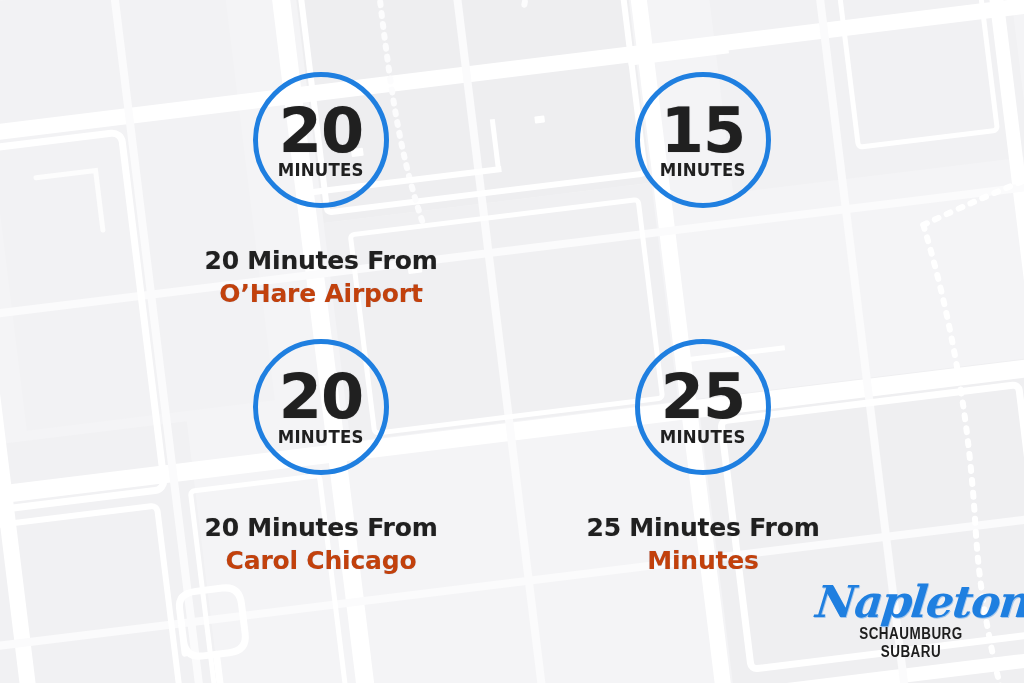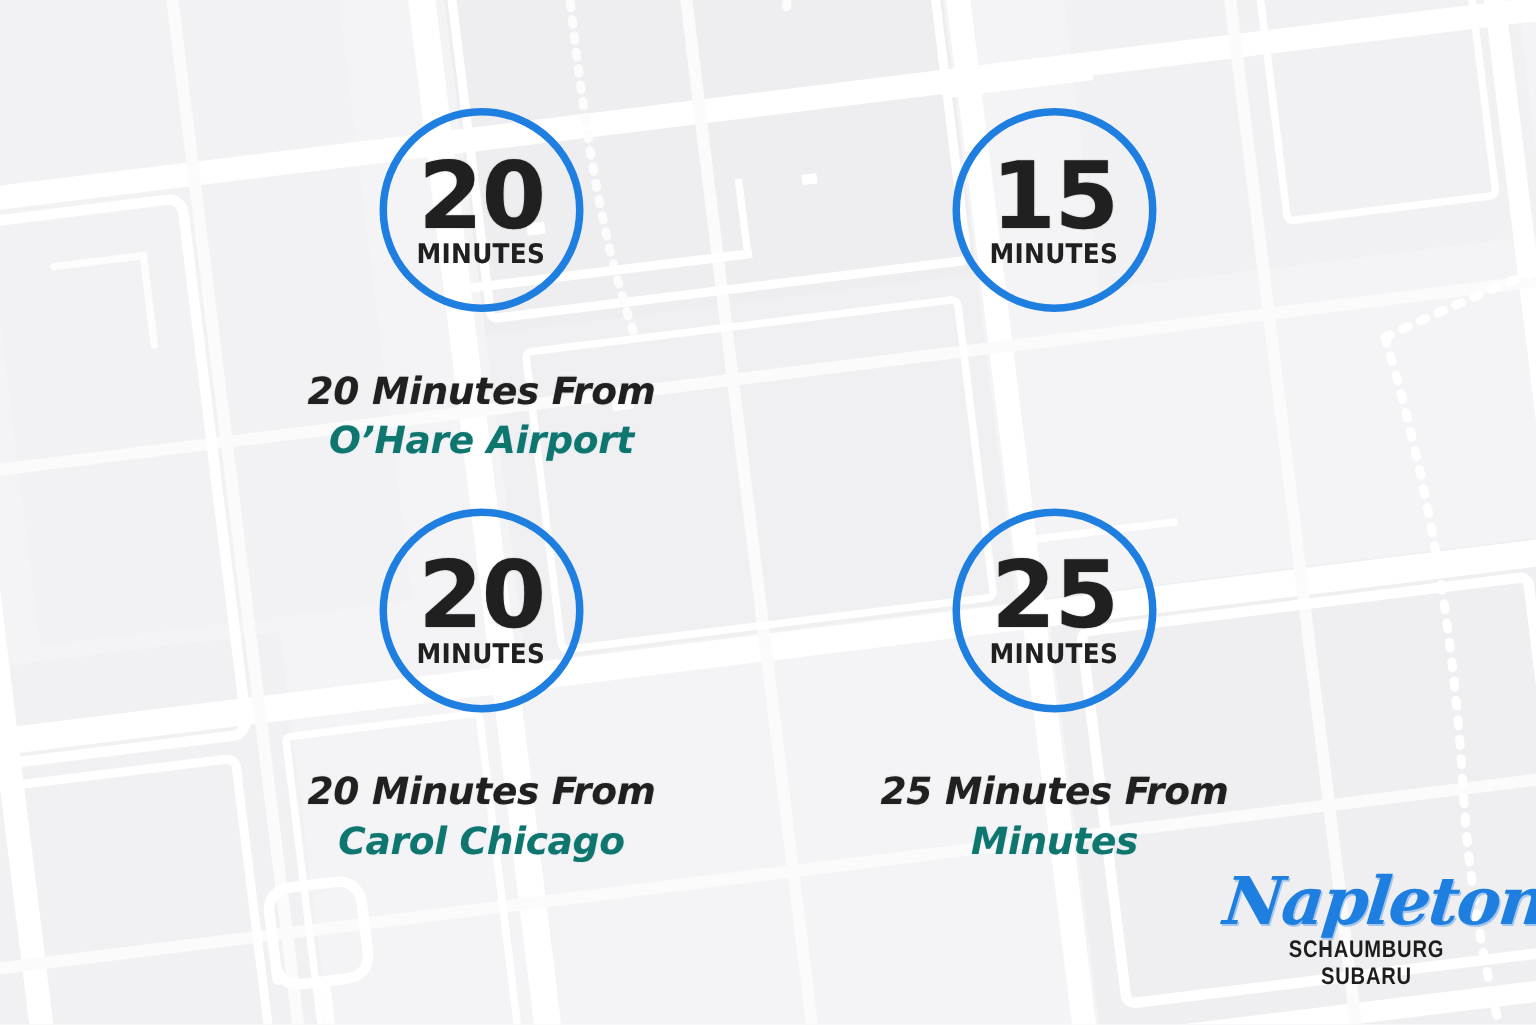--- a/index.html
+++ b/index.html
@@ -86,39 +86,38 @@
     letter-spacing: 0.2px;
     color: #202020;
     margin-top: 2px;
     transform: scaleX(0.92);
   }
 
   .caption {
     margin-top: 38px;
     text-align: center;
     line-height: 1.16;
-    font-style: italic;
   }
 
   .caption-line1 {
     display: block;
     font-family: "DejaVu Sans", sans-serif;
     font-weight: 700;
     font-size: 25px;
     color: #202020;
     letter-spacing: -0.2px;
     text-shadow: 0 0 1px rgba(0,0,0,0.25);
   }
 
   .caption-line2 {
     display: block;
     font-family: "DejaVu Sans", sans-serif;
     font-weight: 700;
     font-size: 25px;
-    color: #0f766e;
+    color: #c2410c;
     letter-spacing: -0.2px;
     margin-top: 4px;
     text-shadow: 0 0 1px rgba(31,127,224,0.3);
   }
 
   
   #logo {
     position: absolute;
     right: 18px;
     bottom: 22px;

